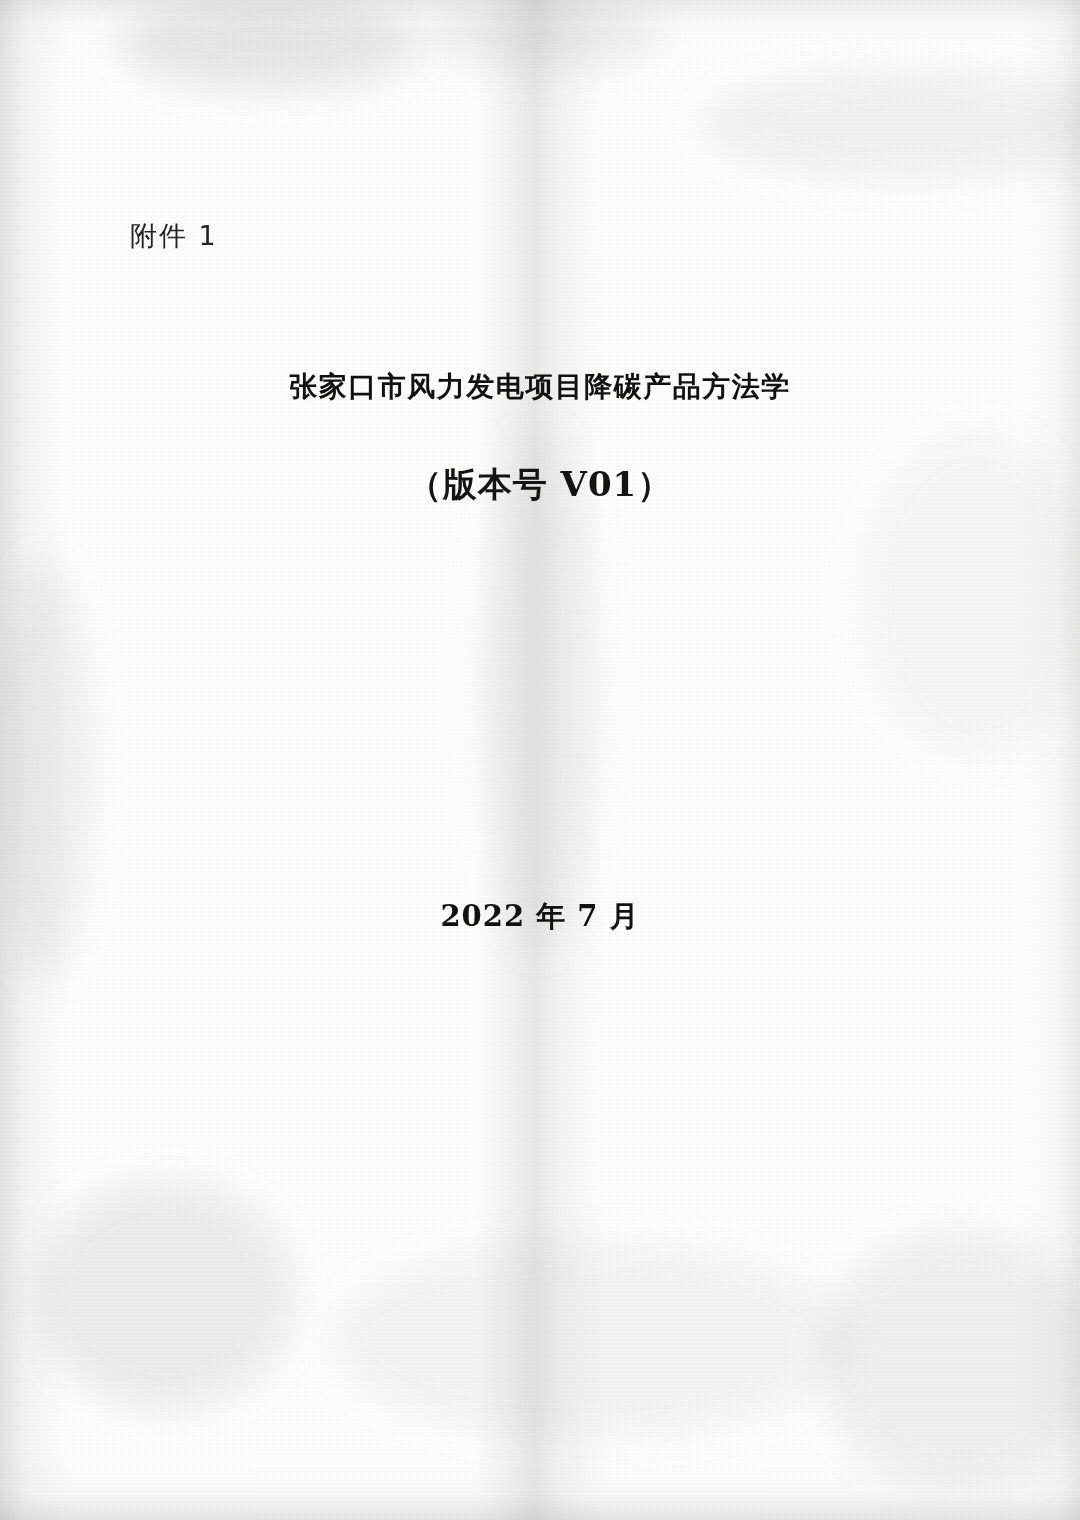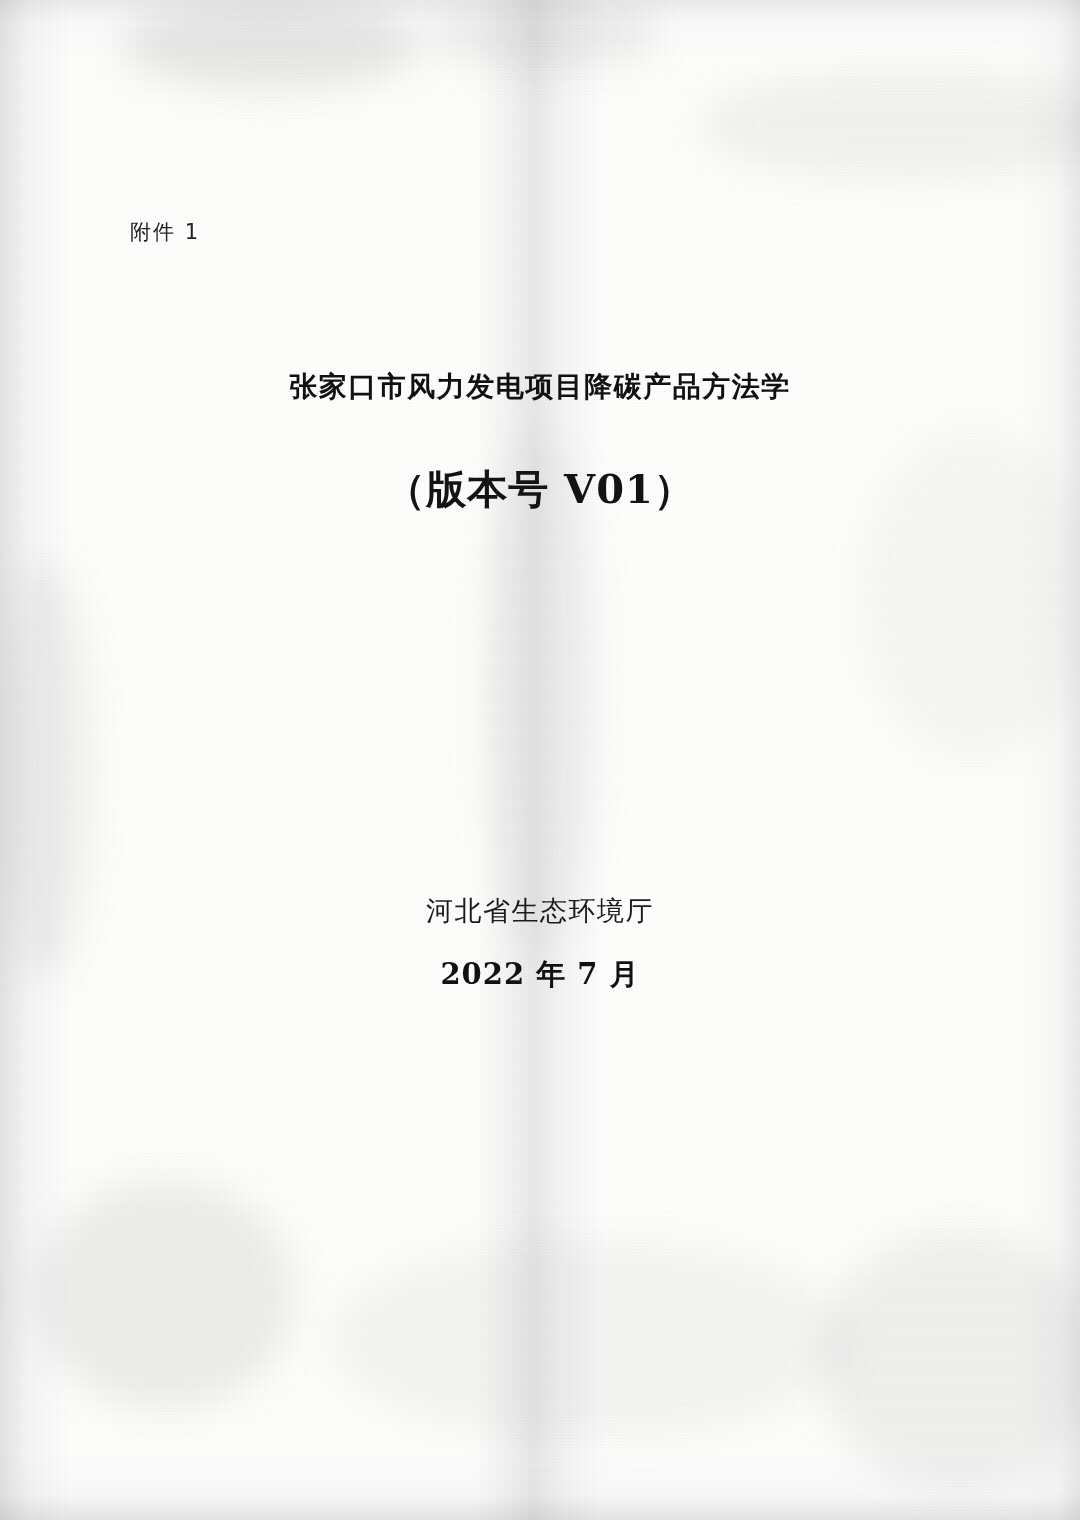--- a/index.html
+++ b/index.html
@@ -73,21 +73,21 @@
     z-index: 2;
     width: 1080px;
     height: 1520px;
   }
 
   .attachment-label {
     position: absolute;
     left: 130px;
     top: 218px;
     font-family: "DejaVu Sans", sans-serif;
-    font-size: 21px;
+    font-size: 27px;
     letter-spacing: 2px;
     color: #242424;
   }
 
   .doc-title {
     position: absolute;
     left: 0;
     right: 0;
     top: 368px;
     text-align: center;
@@ -99,21 +99,21 @@
   }
 
   .doc-version {
     position: absolute;
     left: 0;
     right: 0;
     top: 462px;
     text-align: center;
     font-family: "DejaVu Serif", serif;
     font-weight: bold;
-    font-size: 40px;
+    font-size: 34px;
     letter-spacing: 1px;
     color: #141414;
   }
 
   .issuers {
     position: absolute;
     left: 0;
     right: 0;
     top: 893px;
     text-align: center;
@@ -163,20 +163,19 @@
 
   <div class="content">
 
     <div class="attachment-label">附件 1</div>
 
     <div class="doc-title">张家口市风力发电项目降碳产品方法学</div>
 
     <div class="doc-version">（版本号 V01）</div>
 
     <div class="issuers">
-      <div class="issuer-line">河北省生态环境厅</div>
       <div class="issue-date">2022 年 7 月</div>
     </div>
 
   </div>
 
   <div class="grain"></div>
 </div>
 
 </body></html>

